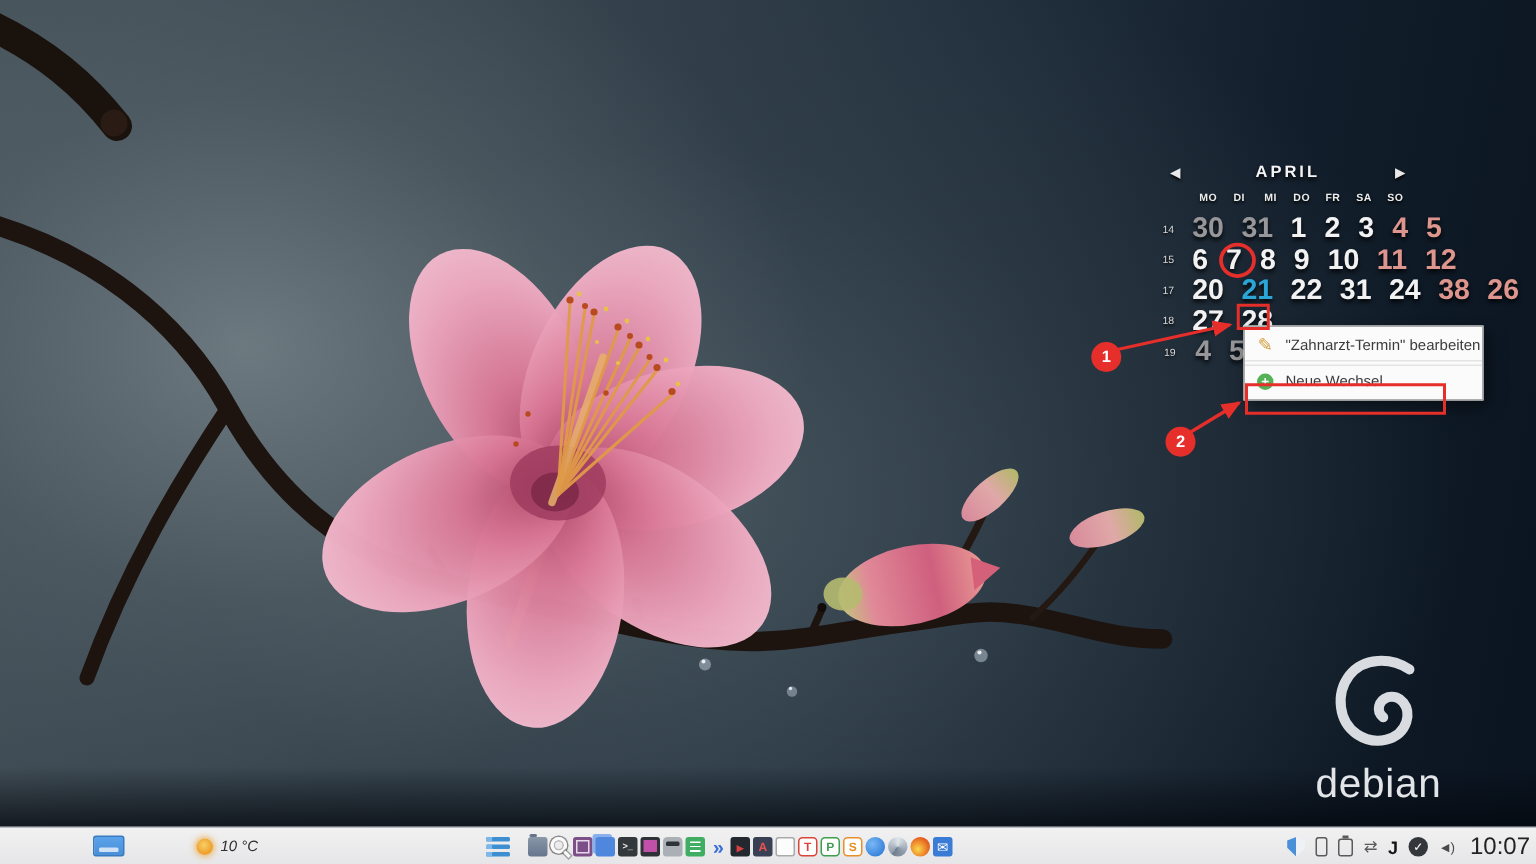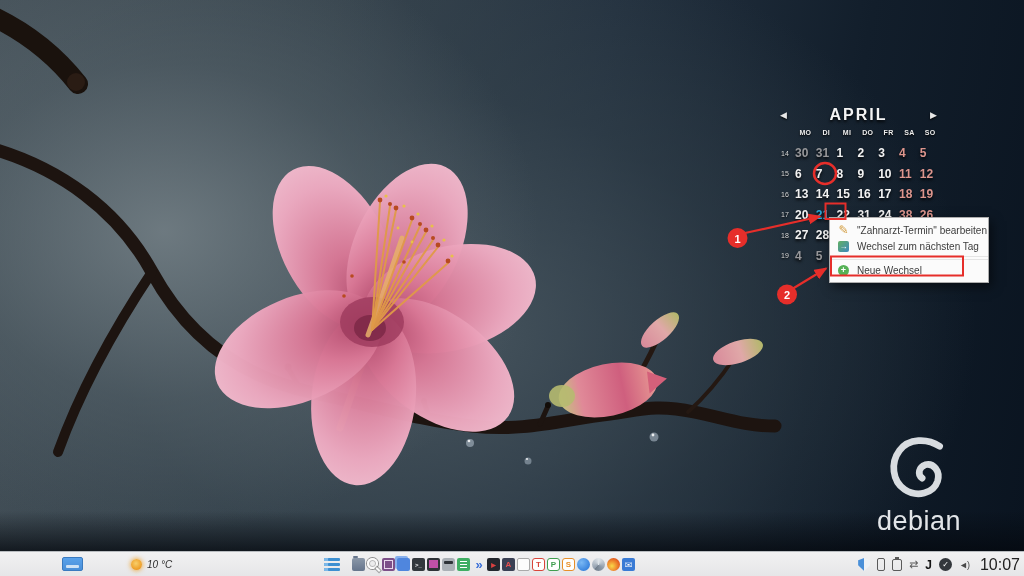--- a/index.html
+++ b/index.html
@@ -17,29 +17,29 @@
     background:linear-gradient(to top, rgba(4,8,14,.75), rgba(4,8,14,0));}
   .wall-art{position:absolute;left:0;top:0;z-index:1;}
 
   
   .debian{position:absolute;left:852px;top:436px;width:130px;z-index:2;text-align:center;}
   .debian-text{font-size:27px;color:#e2e5e8;letter-spacing:.5px;margin-left:4px;margin-top:-6px;}
 
   
   .calendar{position:absolute;left:775px;top:104px;width:166px;z-index:10;}
   .cal-header{display:flex;align-items:center;height:22px;padding:0 4px 0 5px;}
-  .cal-title{flex:1;text-align:center;color:#f4f4f4;font-size:16px;font-weight:bold;letter-spacing:2px;text-shadow:0 2px 3px rgba(0,0,0,.9);}
+  .cal-title{flex:1;text-align:center;color:#f4f4f4;font-size:11px;font-weight:bold;letter-spacing:2px;text-shadow:0 2px 3px rgba(0,0,0,.9);}
   .cal-arrow{color:#e8e8e8;font-size:9px;text-shadow:0 1px 2px #000;cursor:default;}
   .cal-weekdays{display:flex;height:13px;align-items:center;}
   .cal-spacer{width:20px;}
   .cal-wd{width:20.8px;text-align:center;font-size:7px;font-weight:bold;color:#ececec;letter-spacing:.3px;text-shadow:0 1px 2px #000;}
   .cal-grid{margin-top:4px;}
   .cal-row{display:flex;height:20.5px;align-items:center;}
   .cal-wnum{width:20px;text-align:center;font-size:7px;color:#d8d8d8;text-shadow:0 1px 2px #000;}
-  .cal-day{width:20.8px;font-size:12px;font-weight:bold;text-shadow:0 2px 3px rgba(0,0,0,.85);}
+  .cal-day{width:20.8px;text-align:center;font-size:19px;font-weight:bold;text-shadow:0 2px 3px rgba(0,0,0,.85);margin-left:12px;}
   .d-n{color:#f2f2f2}.d-we{color:#dd958d}.d-out{color:#97979a}.d-sel{color:#2aa5d6}
 
   
   .menu{position:absolute;left:829px;top:217px;width:158px;background:#fbfbfb;border:1px solid #adadad;
     box-shadow:3px 4px 10px rgba(0,0,0,.5);z-index:40;padding:4px 0;}
   .menu-item{height:16px;display:flex;align-items:center;gap:8px;padding-left:8px;font-size:10px;color:#3c3c3c;white-space:nowrap;}
   .menu-sep{height:1px;background:#e4e4e4;margin:2px 0;}
   .mi-icon{width:11px;height:11px;flex:none;display:flex;align-items:center;justify-content:center;color:#fff;font-weight:bold;}
   .mi-edit::before{content:"✎";color:#d29a3a;font-size:12px;font-weight:normal;}
   .mi-goto{background:linear-gradient(135deg,#62b062 0%,#3e88c0 100%);border-radius:2px;font-size:8px;}
@@ -256,30 +256,20 @@
           <span class="cal-wnum">15</span>
           <span class="cal-day d-n">6</span>
           <span class="cal-day d-n">7</span>
           <span class="cal-day d-n">8</span>
           <span class="cal-day d-n">9</span>
           <span class="cal-day d-n">10</span>
           <span class="cal-day d-we">11</span>
           <span class="cal-day d-we">12</span>
         </div>
         <div class="cal-row">
-          <span class="cal-wnum">16</span>
-          <span class="cal-day d-n">13</span>
-          <span class="cal-day d-n">14</span>
-          <span class="cal-day d-n">15</span>
-          <span class="cal-day d-n">16</span>
-          <span class="cal-day d-n">17</span>
-          <span class="cal-day d-we">18</span>
-          <span class="cal-day d-we">19</span>
-        </div>
-        <div class="cal-row">
           <span class="cal-wnum">17</span>
           <span class="cal-day d-n">20</span>
           <span class="cal-day d-sel">21</span>
           <span class="cal-day d-n">22</span>
           <span class="cal-day d-n">31</span>
           <span class="cal-day d-n">24</span>
           <span class="cal-day d-we">38</span>
           <span class="cal-day d-we">26</span>
         </div>
         <div class="cal-row">
@@ -302,24 +292,20 @@
           <span class="cal-day d-n"></span>
           <span class="cal-day d-n"></span>
         </div>
       </div>
   </div>
 
   <div class="menu" id="ctx-menu">
       <div class="menu-item">
         <span class="mi-icon mi-edit"></span>
         <span class="mi-label">"Zahnarzt-Termin" bearbeiten</span>
-      </div>
-      <div class="menu-item">
-        <span class="mi-icon mi-goto"></span>
-        <span class="mi-label">Wechsel zum nächsten Tag</span>
       </div>
       <div class="menu-sep"></div>
       <div class="menu-sep"></div>
       <div class="menu-item">
         <span class="mi-icon mi-add"></span>
         <span class="mi-label">Neue Wechsel</span>
       </div>
     </div>
 
   <svg class="annot" width="1024" height="576" viewBox="0 0 1024 576">

